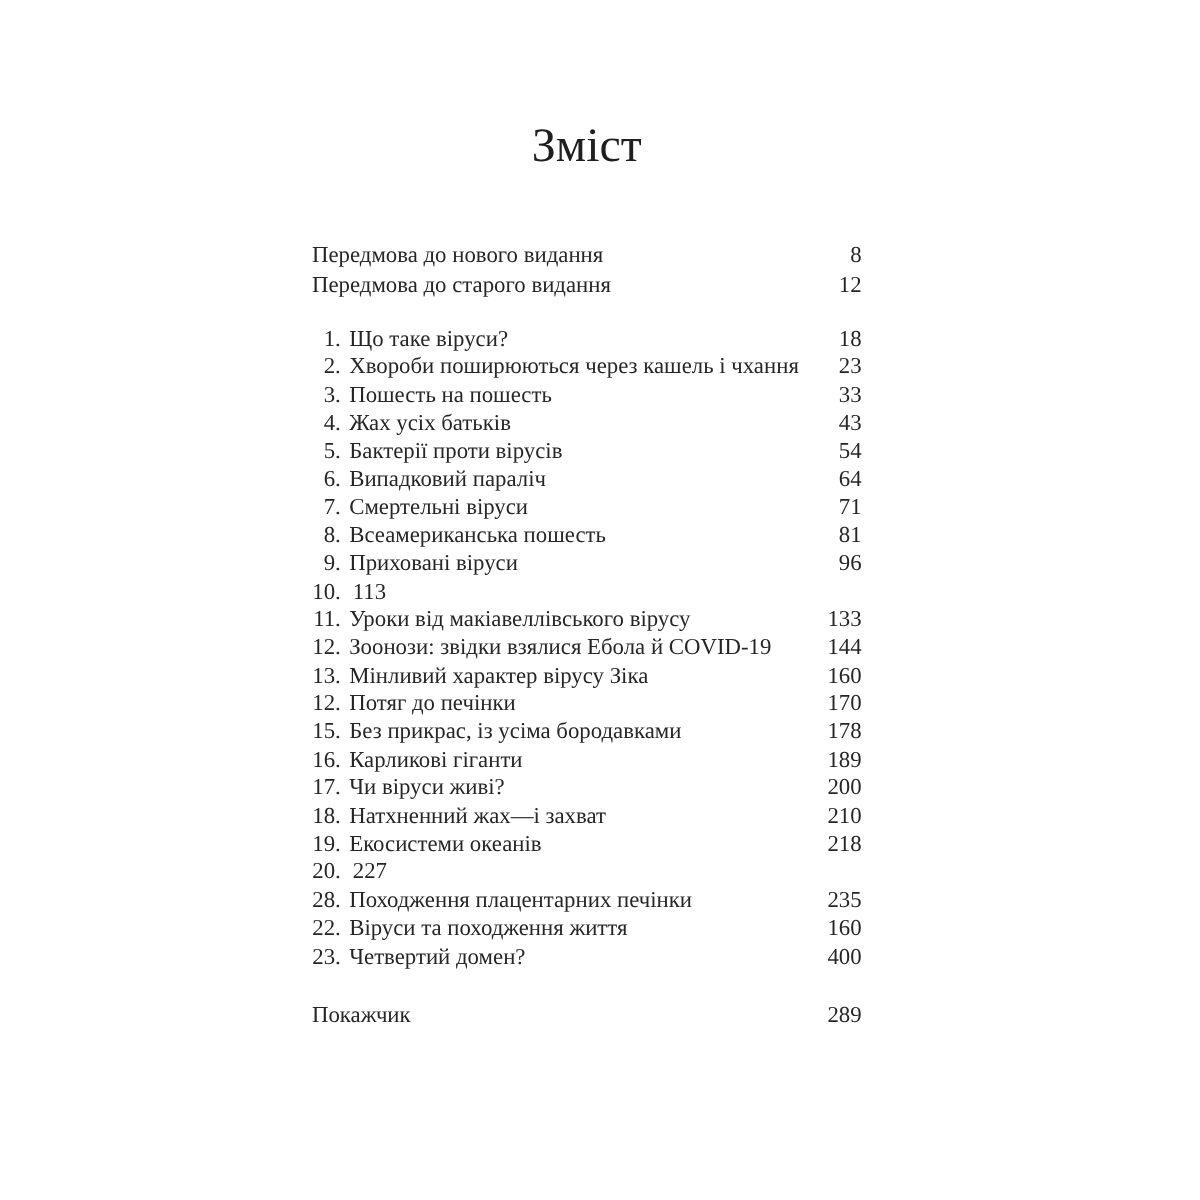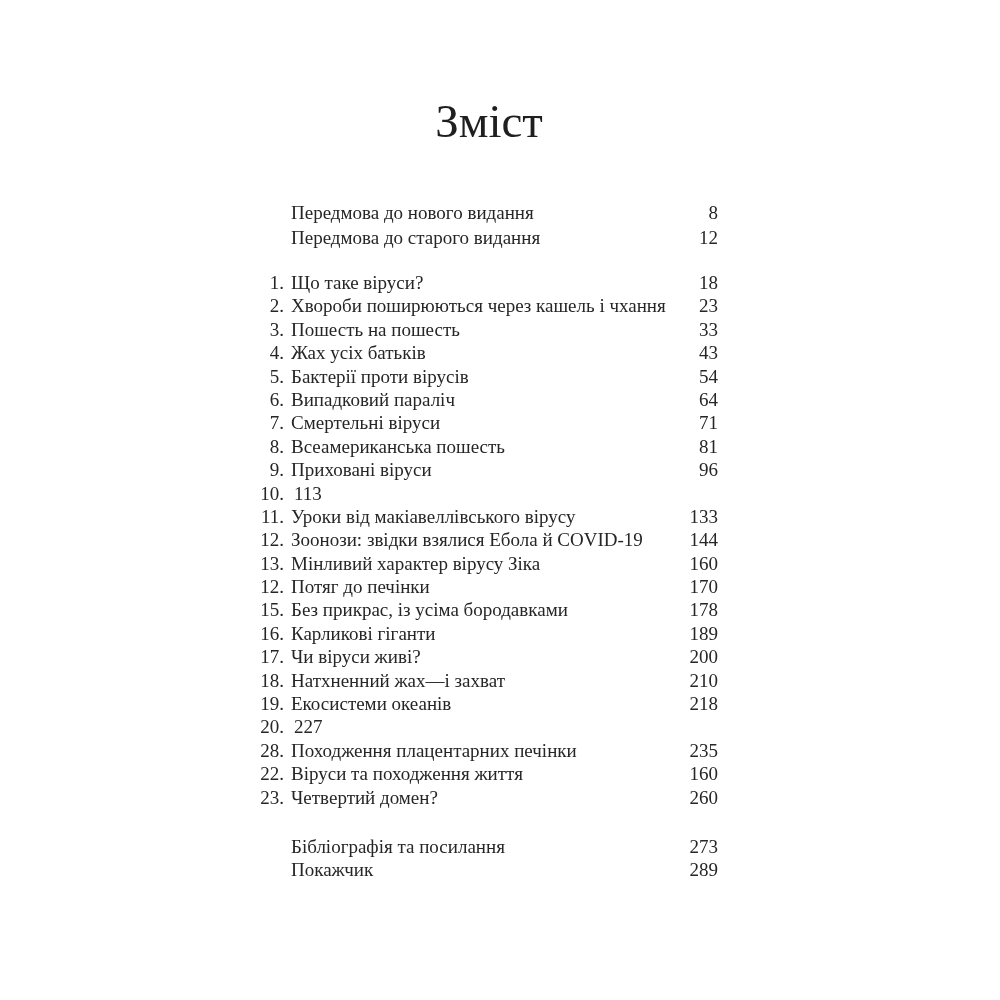--- a/index.html
+++ b/index.html
@@ -19,21 +19,21 @@
     width: 1000px;
     height: 1000px;
     background: #ffffff;
     overflow: hidden;
   }
   .toc-title {
     position: absolute;
     left: 260px;
     width: 458px;
     top: 98px;
-    font-size: 47px;
+    font-size: 40px;
     line-height: 46px;
     text-align: center;
     font-weight: 400;
     color: #1f1f1f;
   }
   .block {
     position: absolute;
     left: 260px;
     width: 458px;
   }
@@ -57,21 +57,20 @@
     width: 24px;
     text-align: right;
   }
   .label {
     flex: 1 1 auto;
     margin-left: 7px;
     overflow: hidden;
   }
   .label-unnumbered {
     flex: 1 1 auto;
-    margin-left: 31px;
     overflow: hidden;
   }
   .pg {
     flex: none;
     margin-left: 10px;
     text-align: right;
   }
 </style>
 </head>
 <body>
@@ -196,28 +195,24 @@
       <span class="pg">235</span>
     </div>
     <div class="row">
       <span class="num">22.</span>
       <span class="label">Віруси та походження життя</span>
       <span class="pg">160</span>
     </div>
     <div class="row">
       <span class="num">23.</span>
       <span class="label">Четвертий домен?</span>
-      <span class="pg">260</span>
+      <span class="pg">400</span>
     </div>
   </div>
 
   <div class="block block-back">
-    <div class="row">
-      <span class="label-unnumbered">Бібліографія та посилання</span>
-      <span class="pg">273</span>
-    </div>
     <div class="row">
       <span class="label-unnumbered">Покажчик</span>
       <span class="pg">289</span>
     </div>
   </div>
 
 </div>
 
 </body></html>

